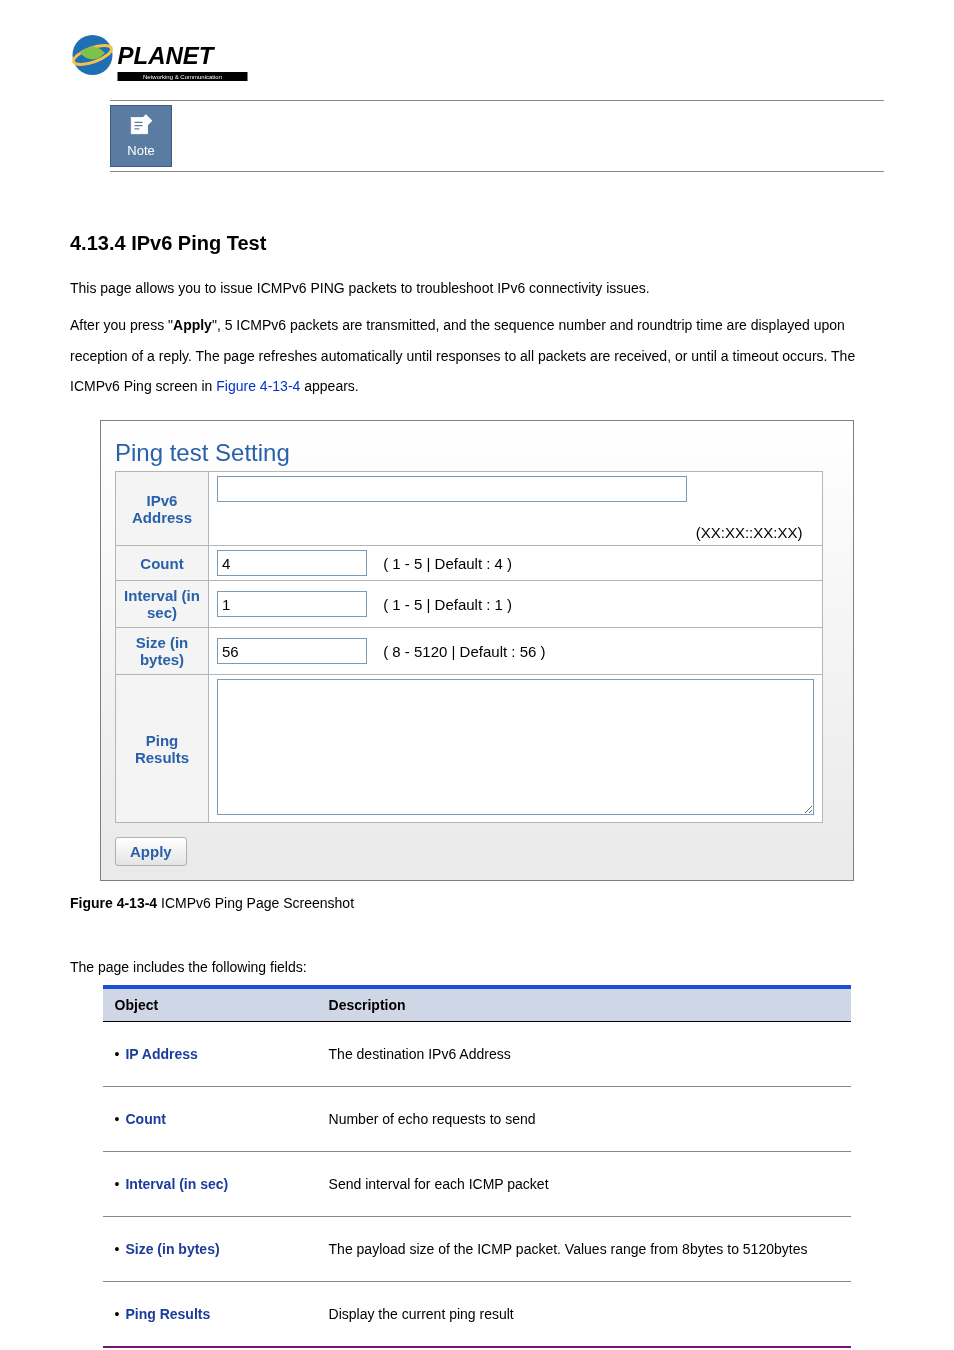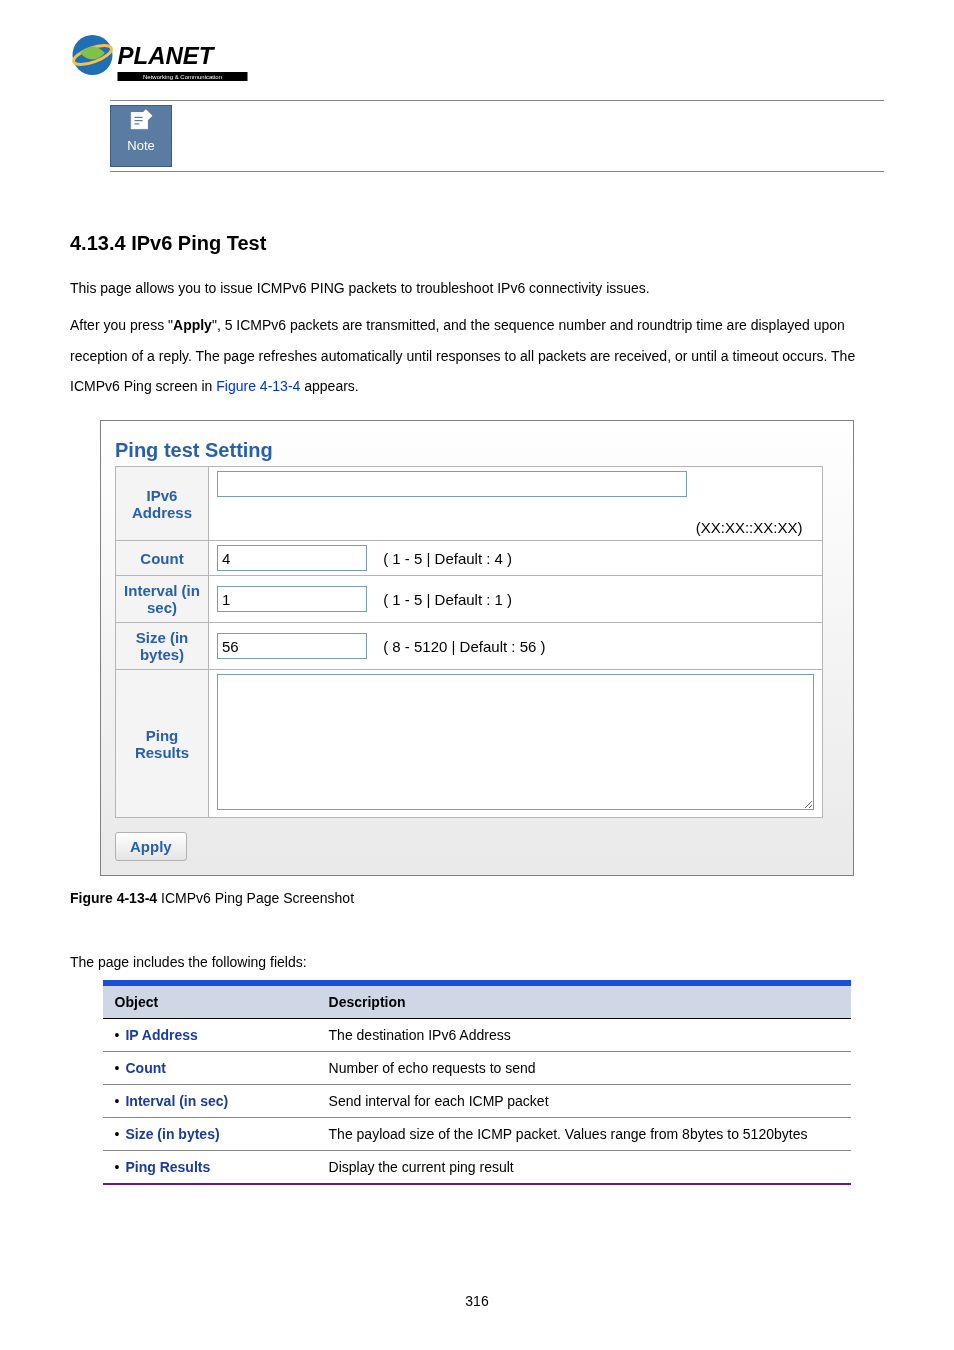--- a/index.html
+++ b/index.html
@@ -34,21 +34,21 @@
     margin-bottom: 60px;
     line-height: 2.2;
   }
   .note-badge {
     width: 60px;
     min-width: 60px;
     height: 60px;
     display: flex;
     flex-direction: column;
     align-items: center;
-    justify-content: flex-start;
+    justify-content: flex-end;
     background: #5a7ca3;
     color: #fff;
     font-size: 13px;
     margin-right: 12px;
     border: 1px solid #3f5c7e;
   }
   .note-badge svg {
     fill: #fff;
   }
   .note-text {
@@ -67,22 +67,22 @@
     color: #0033cc;
   }
   .screenshot-box {
     border: 1px solid #808080;
     background: linear-gradient(#ffffff, #eaeaea 95%);
     padding: 18px 0 14px 14px;
     margin: 18px 30px 12px 30px;
   }
   .shot-title {
     color: #2960aa;
-    font-size: 20px;
-    font-weight: bold;
+    font-size: 24px;
+    font-weight: normal;
     margin-bottom: 4px;
     font-family: Arial, sans-serif;
   }
   .shot-table {
     border-collapse: collapse;
     width: 96%;
   }
   .shot-table td.lbl, .shot-table th.lbl {
     color: #2960aa;
     font-weight: bold;
@@ -157,26 +157,26 @@
   }
   .fields-table th {
     text-align: left;
     background: #cfd7e6;
     border-bottom: 1px solid #000;
     padding: 8px 12px;
     font-size: 14px;
   }
   .fields-table td {
     border-bottom: 1px solid #888;
-    padding: 8px 12px;
+    padding: 24px 12px;
     font-size: 14px;
     vertical-align: top;
   }
   .fields-table tr.header-row th {
-    border-top: 6px solid #1d4ed8;
+    border-top: 4px solid #1d4ed8;
   }
   .fields-table tr:last-child td {
     border-bottom: 2px solid #701a75;
   }
   .fields-table td.obj {
     width: 190px;
     font-weight: bold;
     color: #1a3c9a;
   }
   .fields-table td.obj .bullet {

